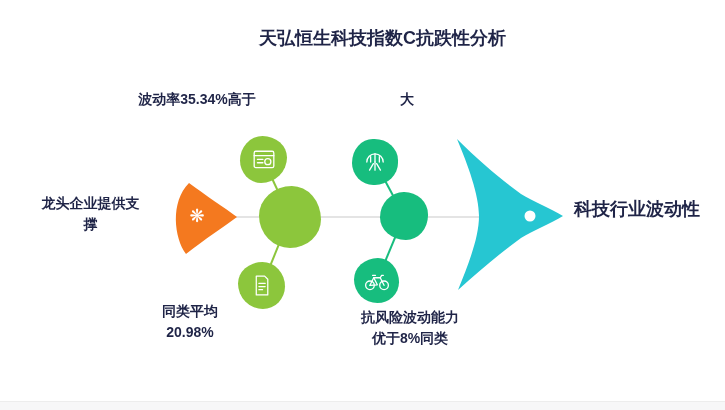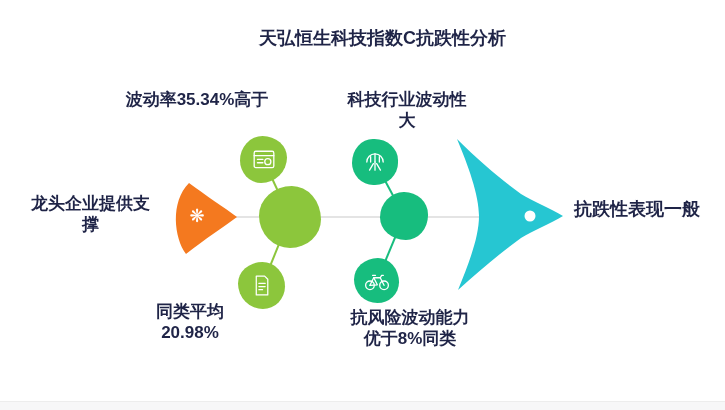--- a/index.html
+++ b/index.html
@@ -3,21 +3,21 @@
 <meta charset="utf-8">
 <style>
   html,body{margin:0;padding:0;}
   body{
     width:725px;height:410px;position:relative;overflow:hidden;
     background:#ffffff;
     font-family:"Liberation Sans","DejaVu Sans",sans-serif;
   }
   .label{
     position:absolute;color:#1F2447;font-weight:bold;
-    font-size:17px;line-height:21px;text-align:center;
+    font-size:14px;line-height:21px;text-align:center;
   }
   .title{
     position:absolute;left:0;right:0;top:26px;text-align:center;
     transform:translateX(20px);
     color:#1F2447;font-weight:bold;font-size:18px;
   }
   .lines-svg,.shape-svg{position:absolute;pointer-events:none;}
   .blob{
     position:absolute;display:flex;align-items:center;justify-content:center;
   }
@@ -100,30 +100,29 @@
     <path d="M15 8 L16.3 5.8 H17.9"></path>
     <path d="M7.9 5.8 H10.6"></path>
   </svg>
 </div>
 
 <div class="label" style="left:87px;top:89px;width:220px;">
   <div>波动率35.34%高于</div>
 </div>
 
 <div class="label" style="left:297px;top:89px;width:220px;">
-  <div>科技行业波动性</div>
   <div>大</div>
 </div>
 
 <div class="label" style="left:18px;top:193px;width:145px;text-align:center;">
   <div>龙头企业提供支</div>
   <div>撑</div>
 </div>
 
-<div class="label" style="left:574px;top:199px;width:150px;text-align:left;font-size:18px;">抗跌性表现一般</div>
+<div class="label" style="left:574px;top:199px;width:150px;text-align:left;font-size:18px;">科技行业波动性</div>
 
 <div class="label" style="left:80px;top:301px;width:220px;">
   <div>同类平均</div>
   <div>20.98%</div>
 </div>
 
 <div class="label" style="left:300px;top:307px;width:220px;">
   <div>抗风险波动能力</div>
   <div>优于8%同类</div>
 </div>

